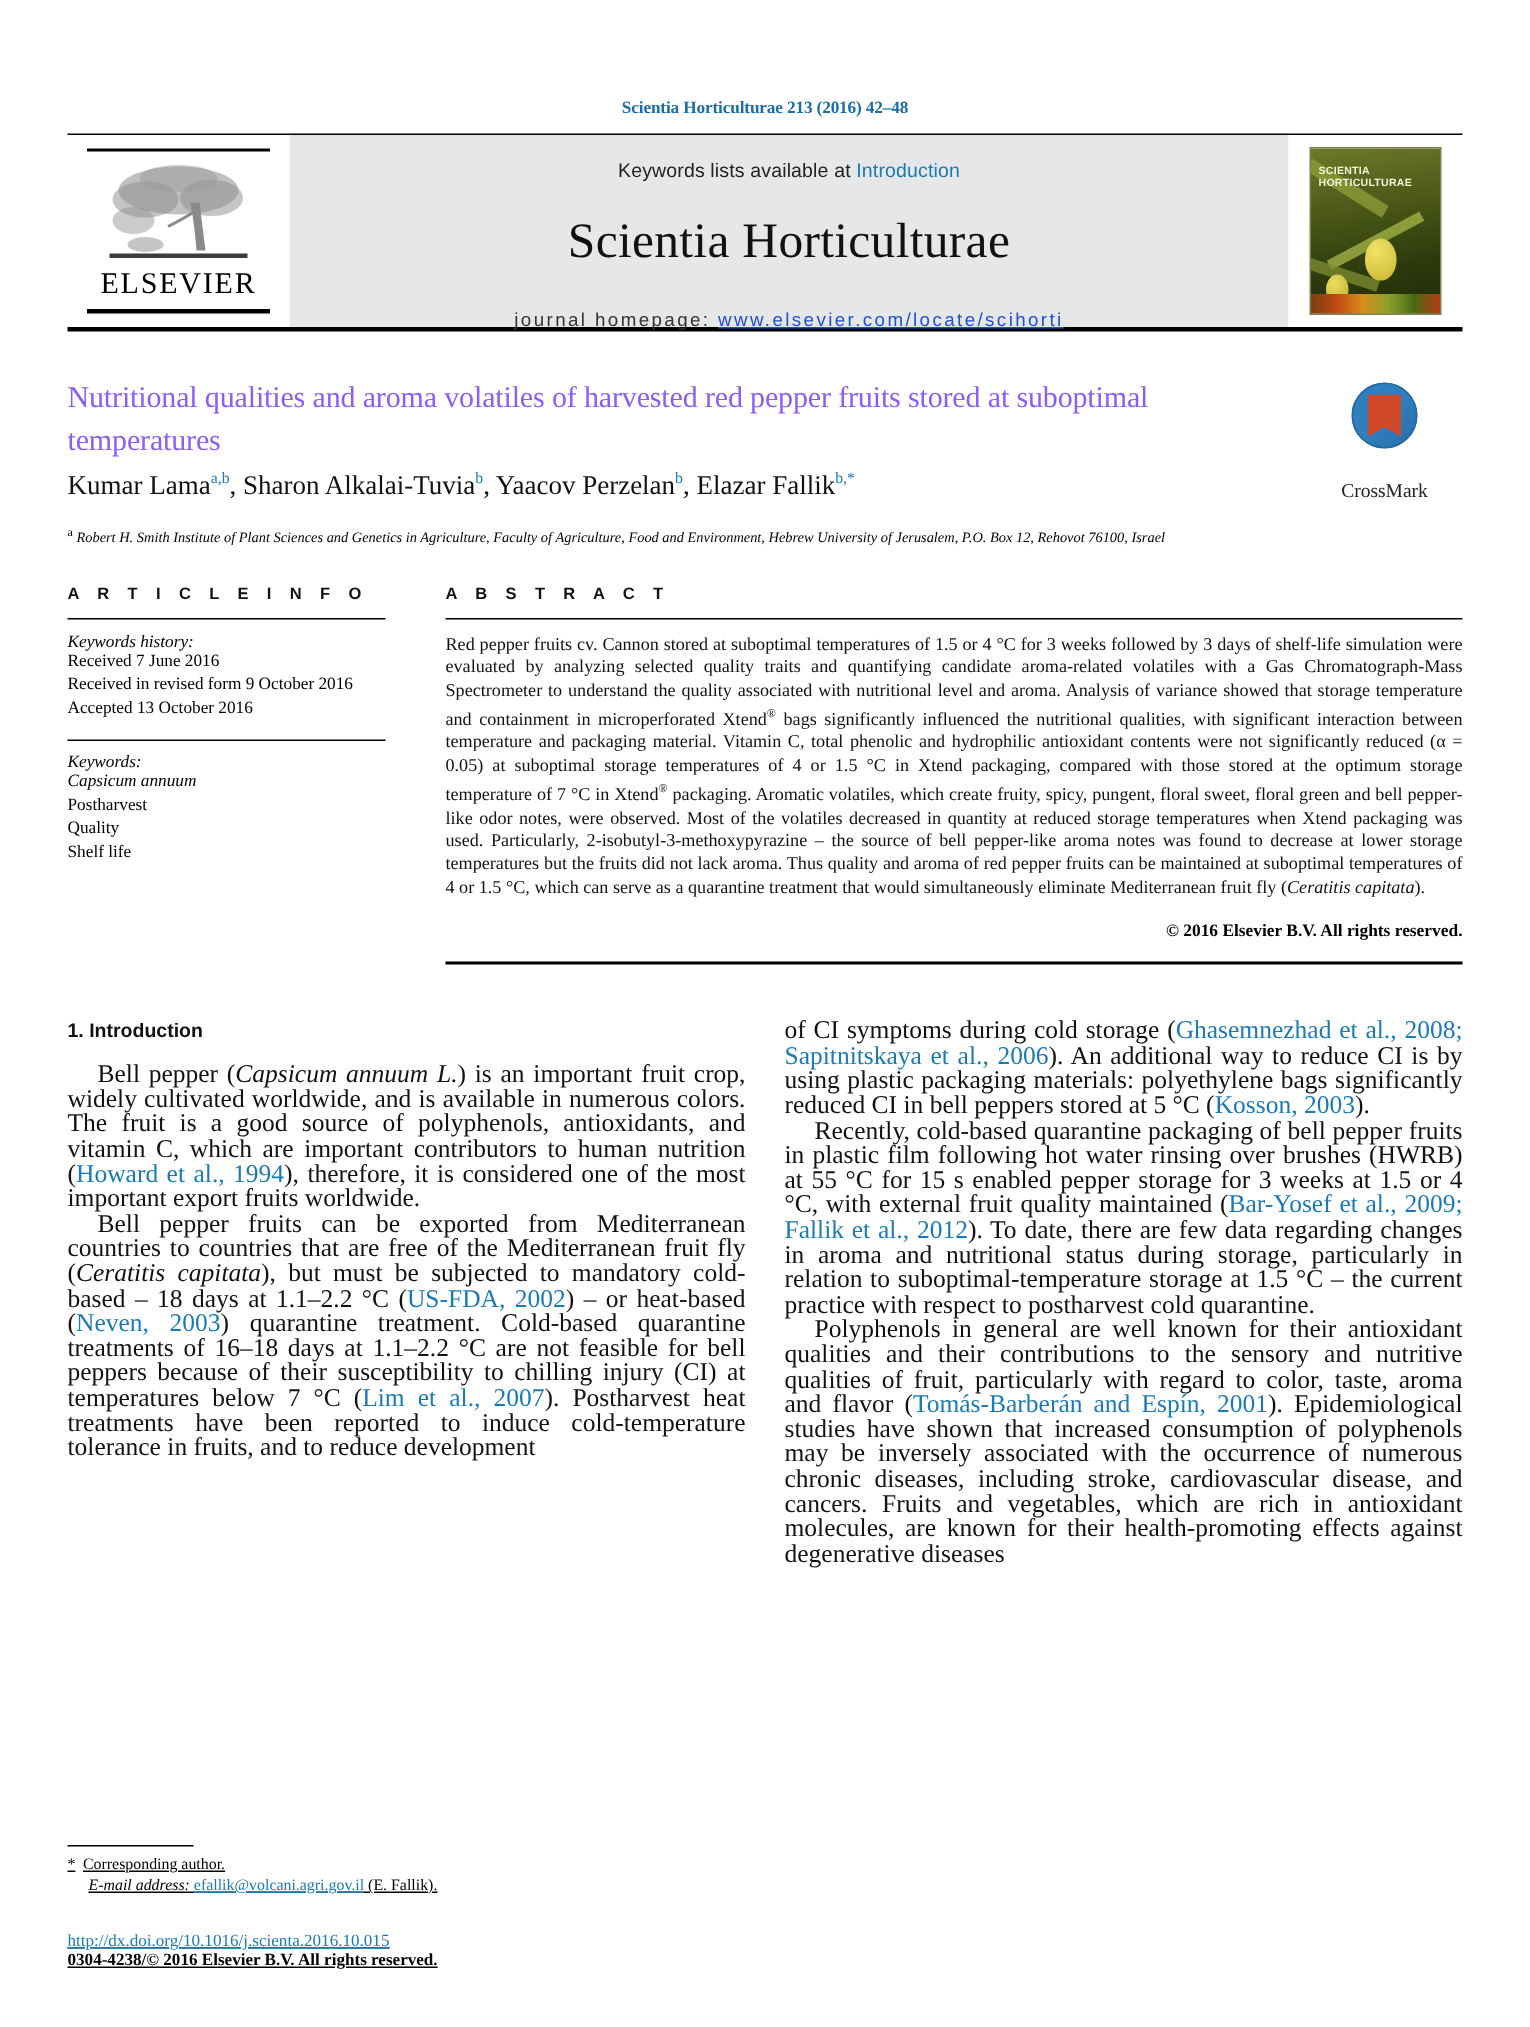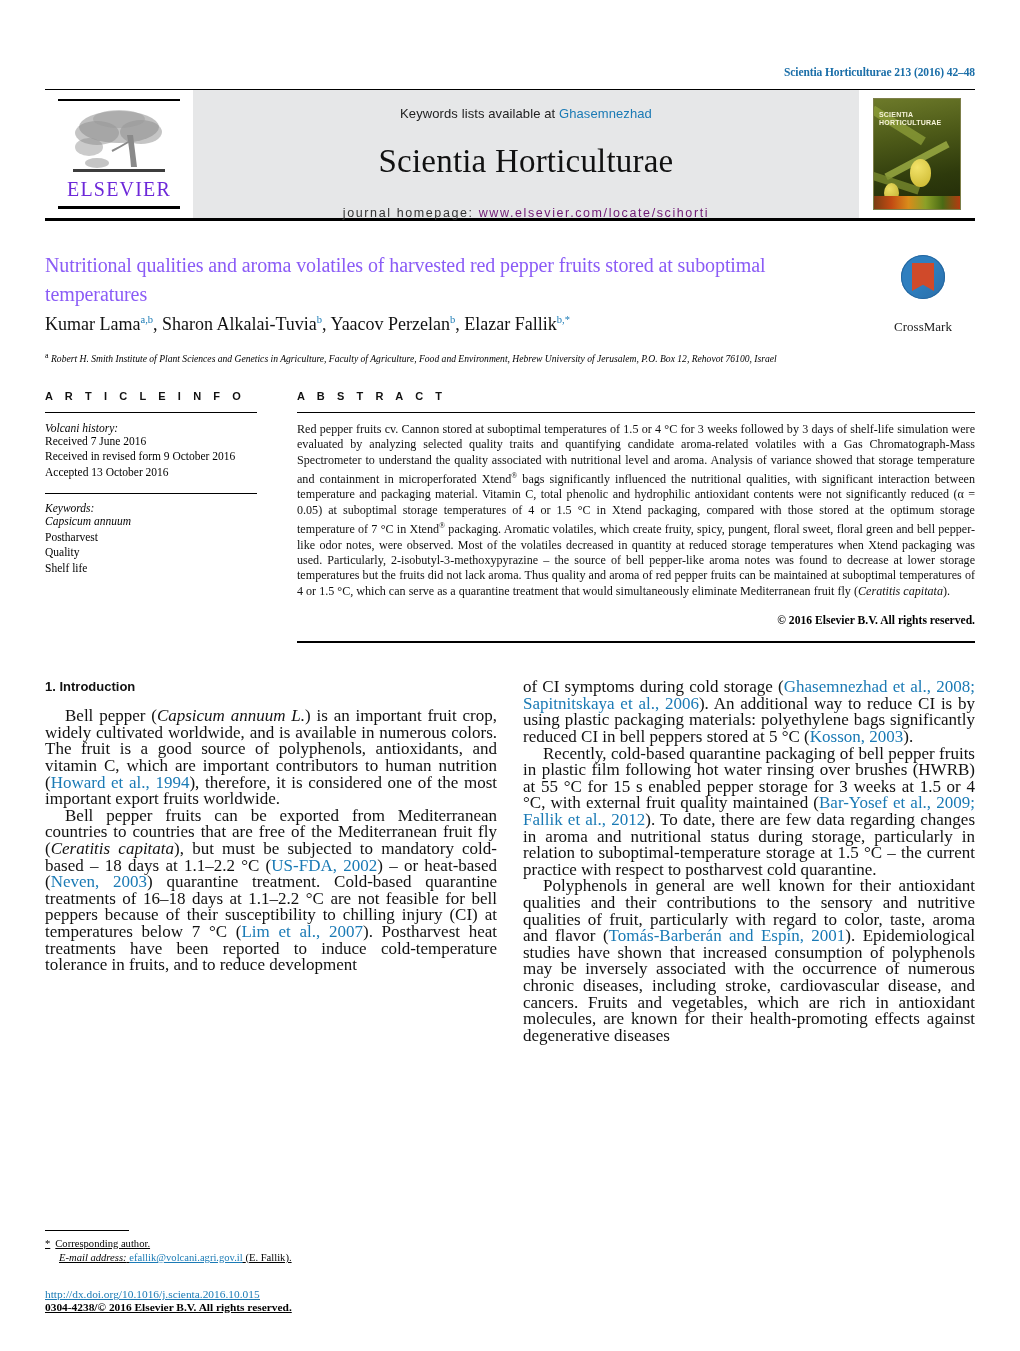--- a/index.html
+++ b/index.html
@@ -18,21 +18,21 @@
   .page {
     width: 1020px;
     height: 1351px;
     position: relative;
     box-sizing: border-box;
     padding: 0 45px;
   }
 
   
   .runhead {
-    text-align: right;
+    text-align: center;
     color: #1a6ea8;
     font-weight: bold;
     font-size: 11.5px;
     letter-spacing: -0.1px;
     padding-top: 66px;
   }
 
   .rule-thin { border-top: 1.3px solid #000; margin-top: 11px; }
   .rule-thick { border-top: 3px solid #000; }
 
@@ -83,28 +83,28 @@
     margin-top: 22px;
     letter-spacing: 0.2px;
   }
   .homepage-line {
     font-family: "Liberation Sans", sans-serif;
     font-size: 12.5px;
     color: #333;
     margin-top: 26px;
     letter-spacing: 1.6px;
   }
-  .homepage-line .url { color: #701a75; }
+  .homepage-line .url { color: #1d4ed8; text-decoration: underline; }
 
   
   .elsevier-logo { width: 122px; text-align: center; }
   .elsevier-logo .tree { display:block; margin: 0 auto; }
   .elsevier-logo .wordmark {
     font-family: "Liberation Serif", serif;
-    color: #6d28d9;
+    color: #000000;
     font-size: 20px;
     letter-spacing: 1.2px;
     margin-top: 1px;
   }
   .elsevier-logo .bar-top { border-top: 2.5px solid #000; margin-bottom: 6px;}
   .elsevier-logo .bar-bot { border-top: 3px solid #000; margin-top: 5px;}
 
   
   .cover {
     width: 86px; height: 110px;
@@ -299,21 +299,21 @@
             <rect x="6" y="62" width="92" height="3" fill="#3d3d3d"></rect>
           </g>
         </svg>
         <div class="wordmark">ELSEVIER</div>
         <div class="bar-bot"></div>
       </div>
     </div>
 
     <div class="mast-center">
       <div class="contents-line">
-        <span>Keywords lists available at </span><a href="#">Ghasemnezhad</a>
+        <span>Keywords lists available at </span><a href="#">Introduction</a>
       </div>
       <div class="journal-name">Scientia Horticulturae</div>
       <div class="homepage-line">
         <span>journal homepage: </span><span class="url">www.elsevier.com/locate/scihorti</span>
       </div>
     </div>
 
     <div class="mast-right">
       <div class="cover">
         <div class="leafA"></div>
@@ -346,21 +346,21 @@
     <div class="affil">
       <p><sup>a</sup> <span>Robert H. Smith Institute of Plant Sciences and Genetics in Agriculture, Faculty of Agriculture, Food and Environment, Hebrew University of Jerusalem, P.O. Box 12, Rehovot 76100, Israel</span></p>
     </div>
   </div>
 
   <div class="info-abstract">
 
     <div class="col-info">
       <div class="sec-head">A R T I C L E   I N F O</div>
       <div class="hr-sec"></div>
-      <div class="hist-title">Volcani history:</div>
+      <div class="hist-title">Keywords history:</div>
       <div class="info-line">Received 7 June 2016</div>
       <div class="info-line">Received in revised form 9 October 2016</div>
       <div class="info-line">Accepted 13 October 2016</div>
 
       <div class="kw-block">
         <div class="hr-sec"></div>
         <div class="kw-title">Keywords:</div>
         <div class="info-line kw-italic">Capsicum annuum</div>
         <div class="info-line">Postharvest</div>
         <div class="info-line">Quality</div>

